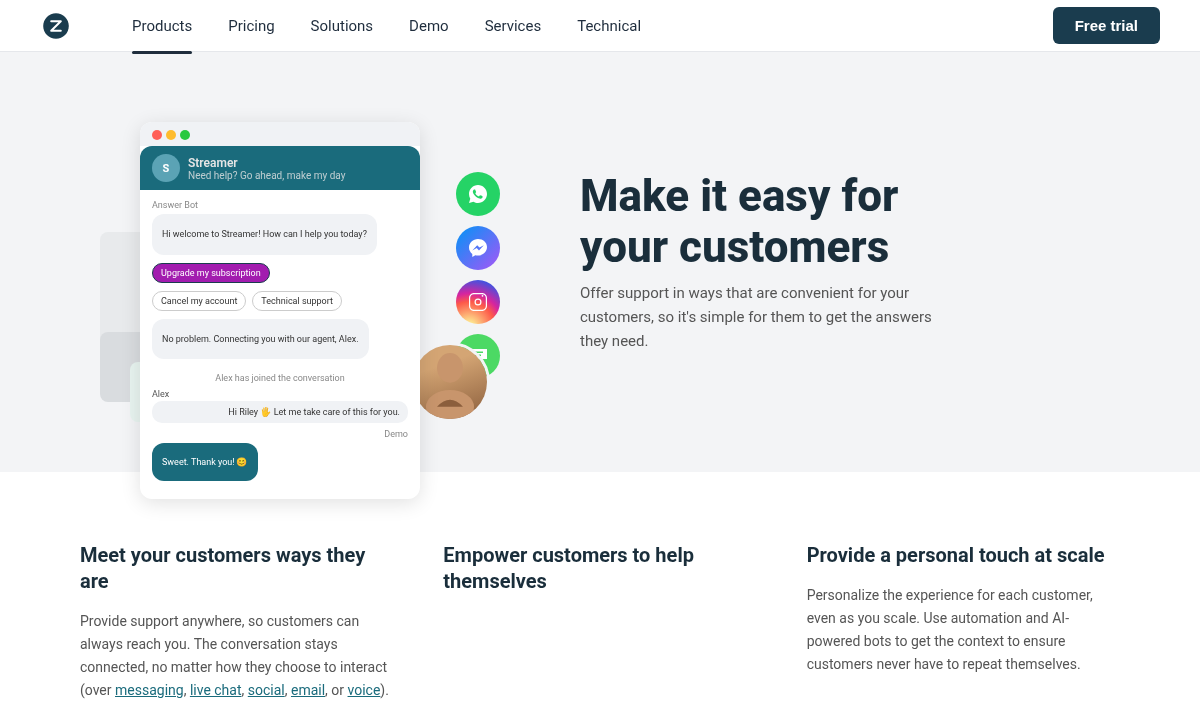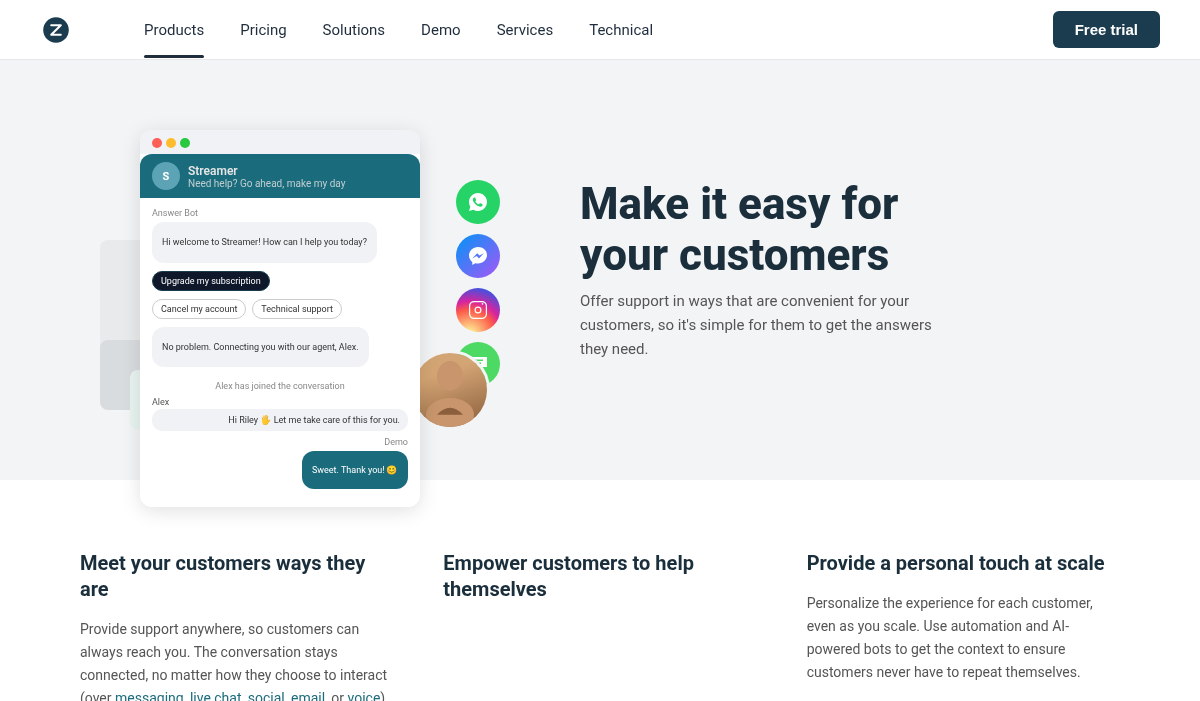--- a/index.html
+++ b/index.html
@@ -4,23 +4,23 @@
   <style>
     * { margin: 0; padding: 0; box-sizing: border-box; }
     body { font-family: -apple-system, BlinkMacSystemFont, 'Segoe UI', Roboto, sans-serif; background: #f3f4f6; color: #1f2d3d; }
 
     
     nav {
       background: #fff;
       display: flex;
       align-items: center;
       padding: 0 40px;
-      height: 60px;
+      height: 52px;
       border-bottom: 1px solid #e5e7eb;
-      position: sticky; top: 0; z-index: 100; gap: 12px;
+      position: sticky; top: 0; z-index: 100;
     }
     .nav-logo {
       margin-right: 60px;
       display: flex; align-items: center;
     }
     .nav-logo svg { width: 32px; height: 32px; }
     .nav-links {
       display: flex; align-items: center; gap: 36px;
       flex: 1;
     }
@@ -84,21 +84,21 @@
     .mock-bubble {
       background: #f0f2f5; border-radius: 12px; padding: 14px 10px;
       font-size: 10px; color: #333; margin-bottom: 8px; display: inline-block;
     }
     .mock-bubble.dark { background: #1a6b7c; color: #fff; }
     .mock-buttons { display: flex; gap: 6px; margin-bottom: 8px; flex-wrap: wrap; }
     .mock-btn-sm {
       border: 1px solid #ccc; border-radius: 20px; padding: 4px 8px;
       font-size: 9px; color: #333; cursor: pointer;
     }
-    .mock-btn-sm.primary { background: #0f172a; color: #fff; border-color: #1a3c4e; }
+    .mock-btn-sm.primary { background: #a21caf; color: #fff; border-color: #1a3c4e; }
     .mock-system-msg { font-size: 9px; color: #888; text-align: center; margin: 6px 0; }
     .mock-agent-msg { font-size: 10px; color: #333; background: #f0f2f5; border-radius: 10px; padding: 6px 8px; text-align: right; }
     .mock-agent-name { font-size: 9px; color: #555; margin-bottom: 2px; }
     .mock-bg-panel {
       position: absolute; left: 20px; top: 120px;
       width: 180px; height: 140px; background: #e8eaec; border-radius: 8px; z-index: 0;
     }
     .mock-bg-panel2 {
       position: absolute; left: 20px; top: 220px;
       width: 120px; height: 70px; background: #d9dcdf; border-radius: 8px; z-index: 0;
@@ -233,21 +233,21 @@
         </div>
         <div class="mock-buttons">
           <div class="mock-btn-sm">Cancel my account</div>
           <div class="mock-btn-sm">Technical support</div>
         </div>
         <div class="mock-bubble" style="font-size:9px; line-height:1.4;">No problem. Connecting you with our agent, Alex.</div>
         <div class="mock-system-msg">Alex has joined the conversation</div>
         <div class="mock-agent-name">Alex</div>
         <div class="mock-agent-msg" style="font-size:9px; margin-bottom:6px;">Hi Riley 🖐 Let me take care of this for you.</div>
         <div style="text-align:right; font-size:9px; color:#888; margin-bottom:4px;">Demo</div>
-        <div style="text-align:right;">
+        <div style="text-align:left;">
           <div class="mock-bubble dark" style="font-size:9px;">Sweet. Thank you! 😊</div>
         </div>
       </div>
     </div>
 
     <div class="social-icons">
       <div class="social-icon whatsapp">
         <svg width="22" height="22" viewBox="0 0 22 22" fill="white">
             <path d="M11 2C6.03 2 2 6.03 2 11c0 1.7.47 3.29 1.28 4.66L2 20l4.47-1.27C7.77 19.55 9.35 20 11 20c4.97 0 9-4.03 9-9s-4.03-9-9-9zm4.5 12.5c-.2.56-1.16 1.07-1.6 1.13-.42.06-.96.08-1.55-.1-.36-.11-.81-.26-1.39-.52-2.43-1.05-4.02-3.5-4.14-3.66-.12-.16-.98-1.3-.98-2.48 0-1.18.62-1.76.84-2 .22-.24.48-.3.64-.3h.46c.15 0 .35-.06.54.41.2.48.68 1.67.74 1.8.06.12.1.26.02.42-.08.16-.12.26-.24.4-.12.14-.25.31-.36.42-.12.12-.24.25-.1.49.14.24.62 1.02 1.33 1.65.91.82 1.68 1.07 1.92 1.19.24.12.38.1.52-.06.14-.16.6-.7.76-.94.16-.24.32-.2.54-.12.22.08 1.4.66 1.64.78.24.12.4.18.46.28.06.1.06.58-.14 1.14z"></path>
           </svg>

